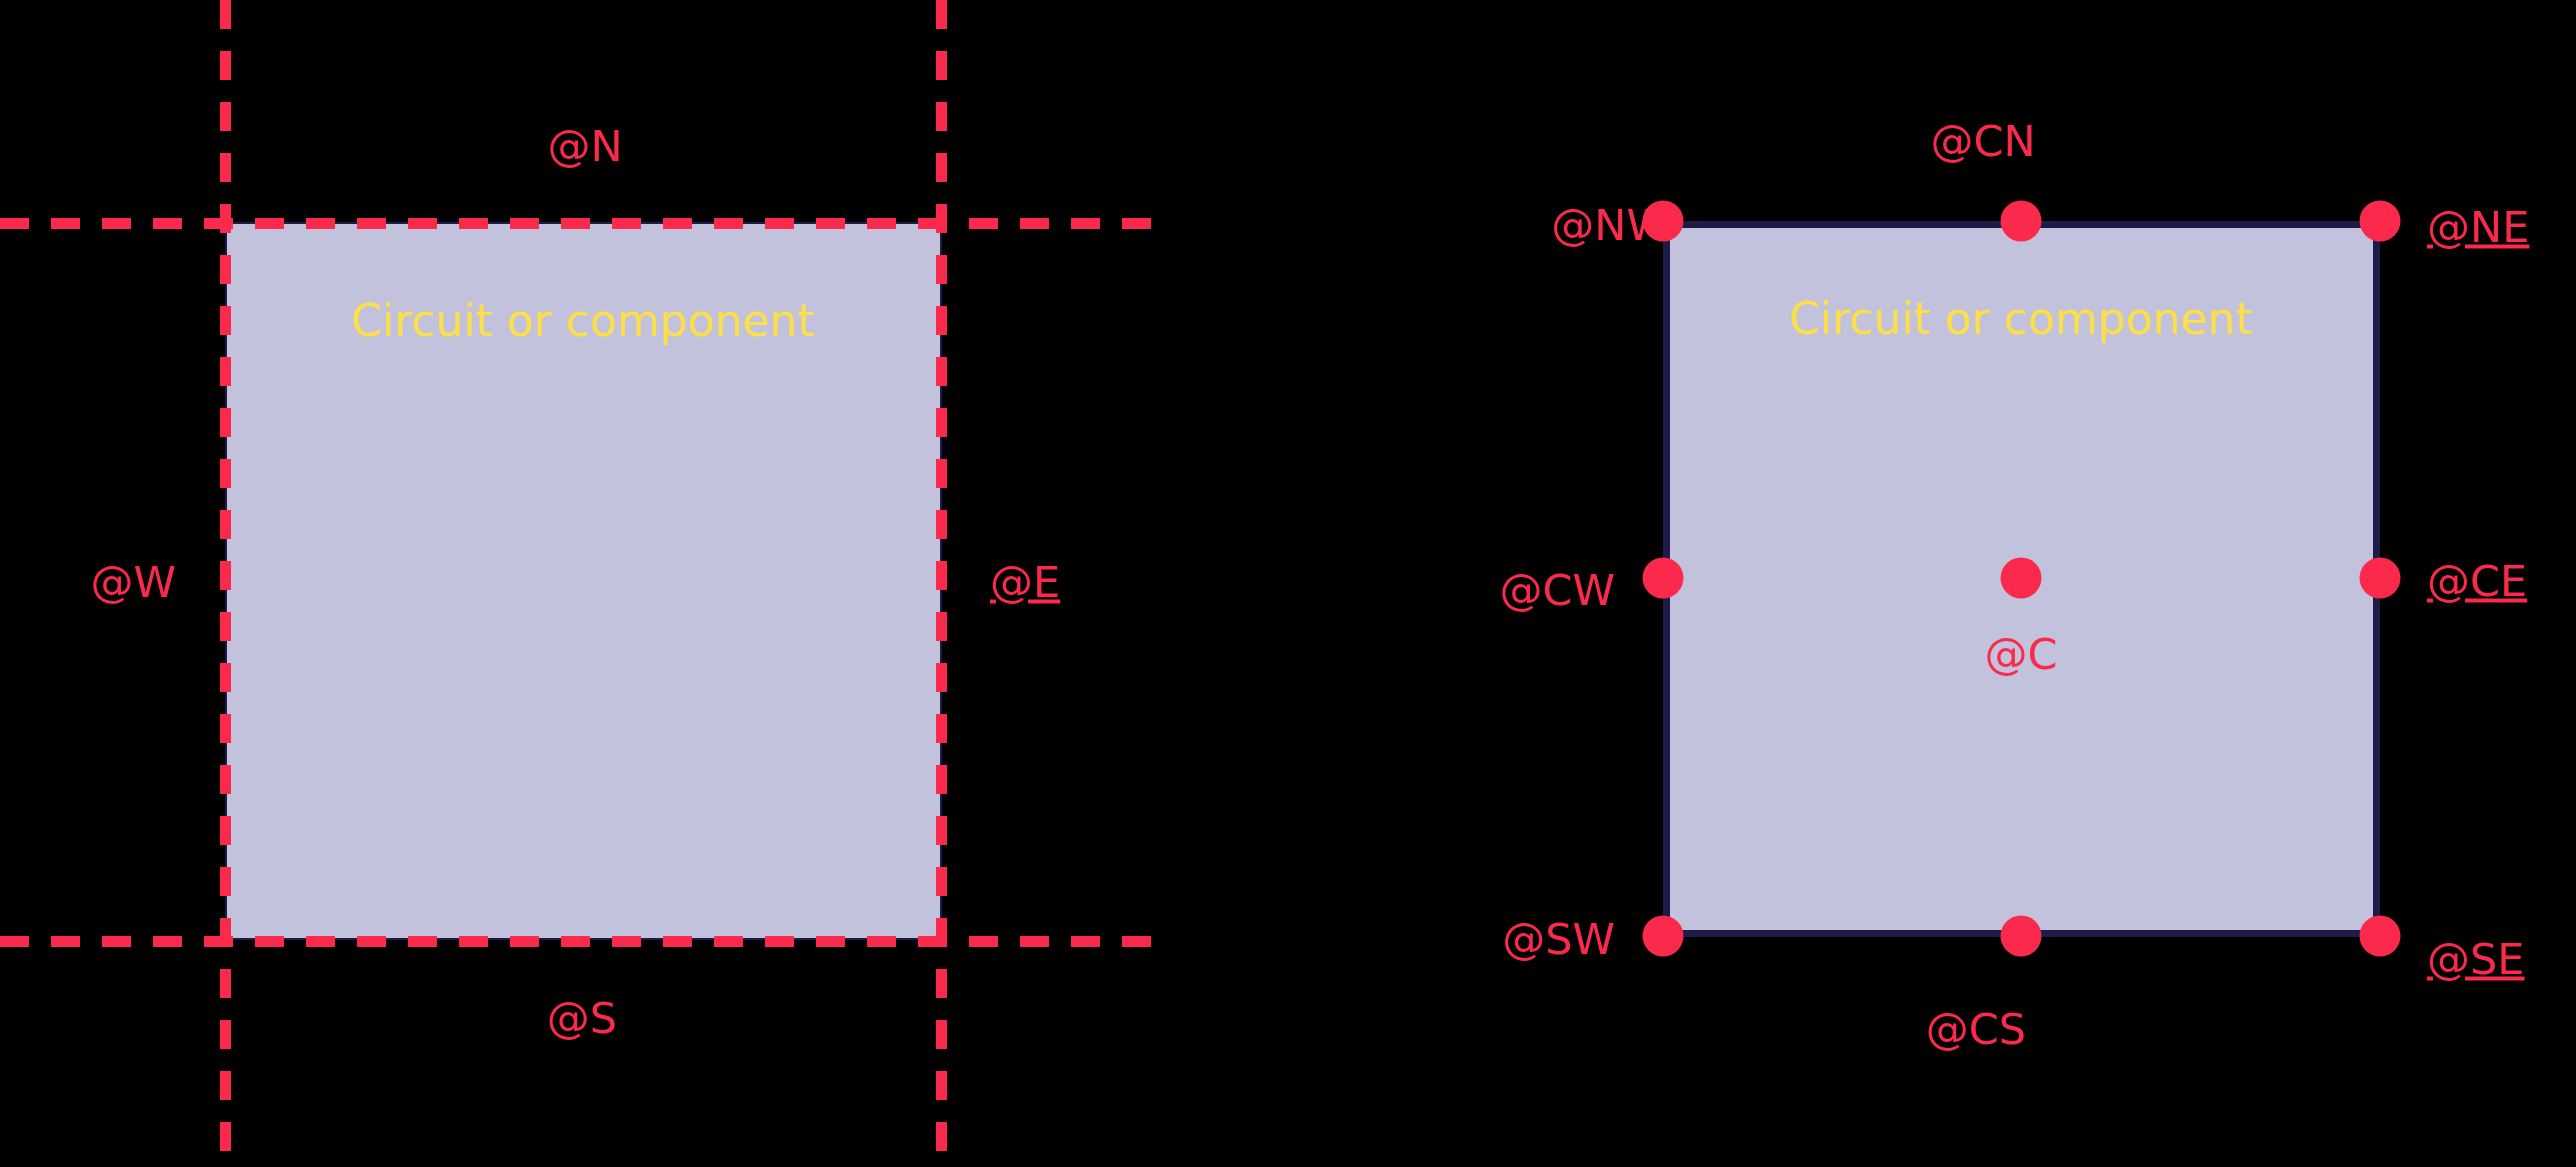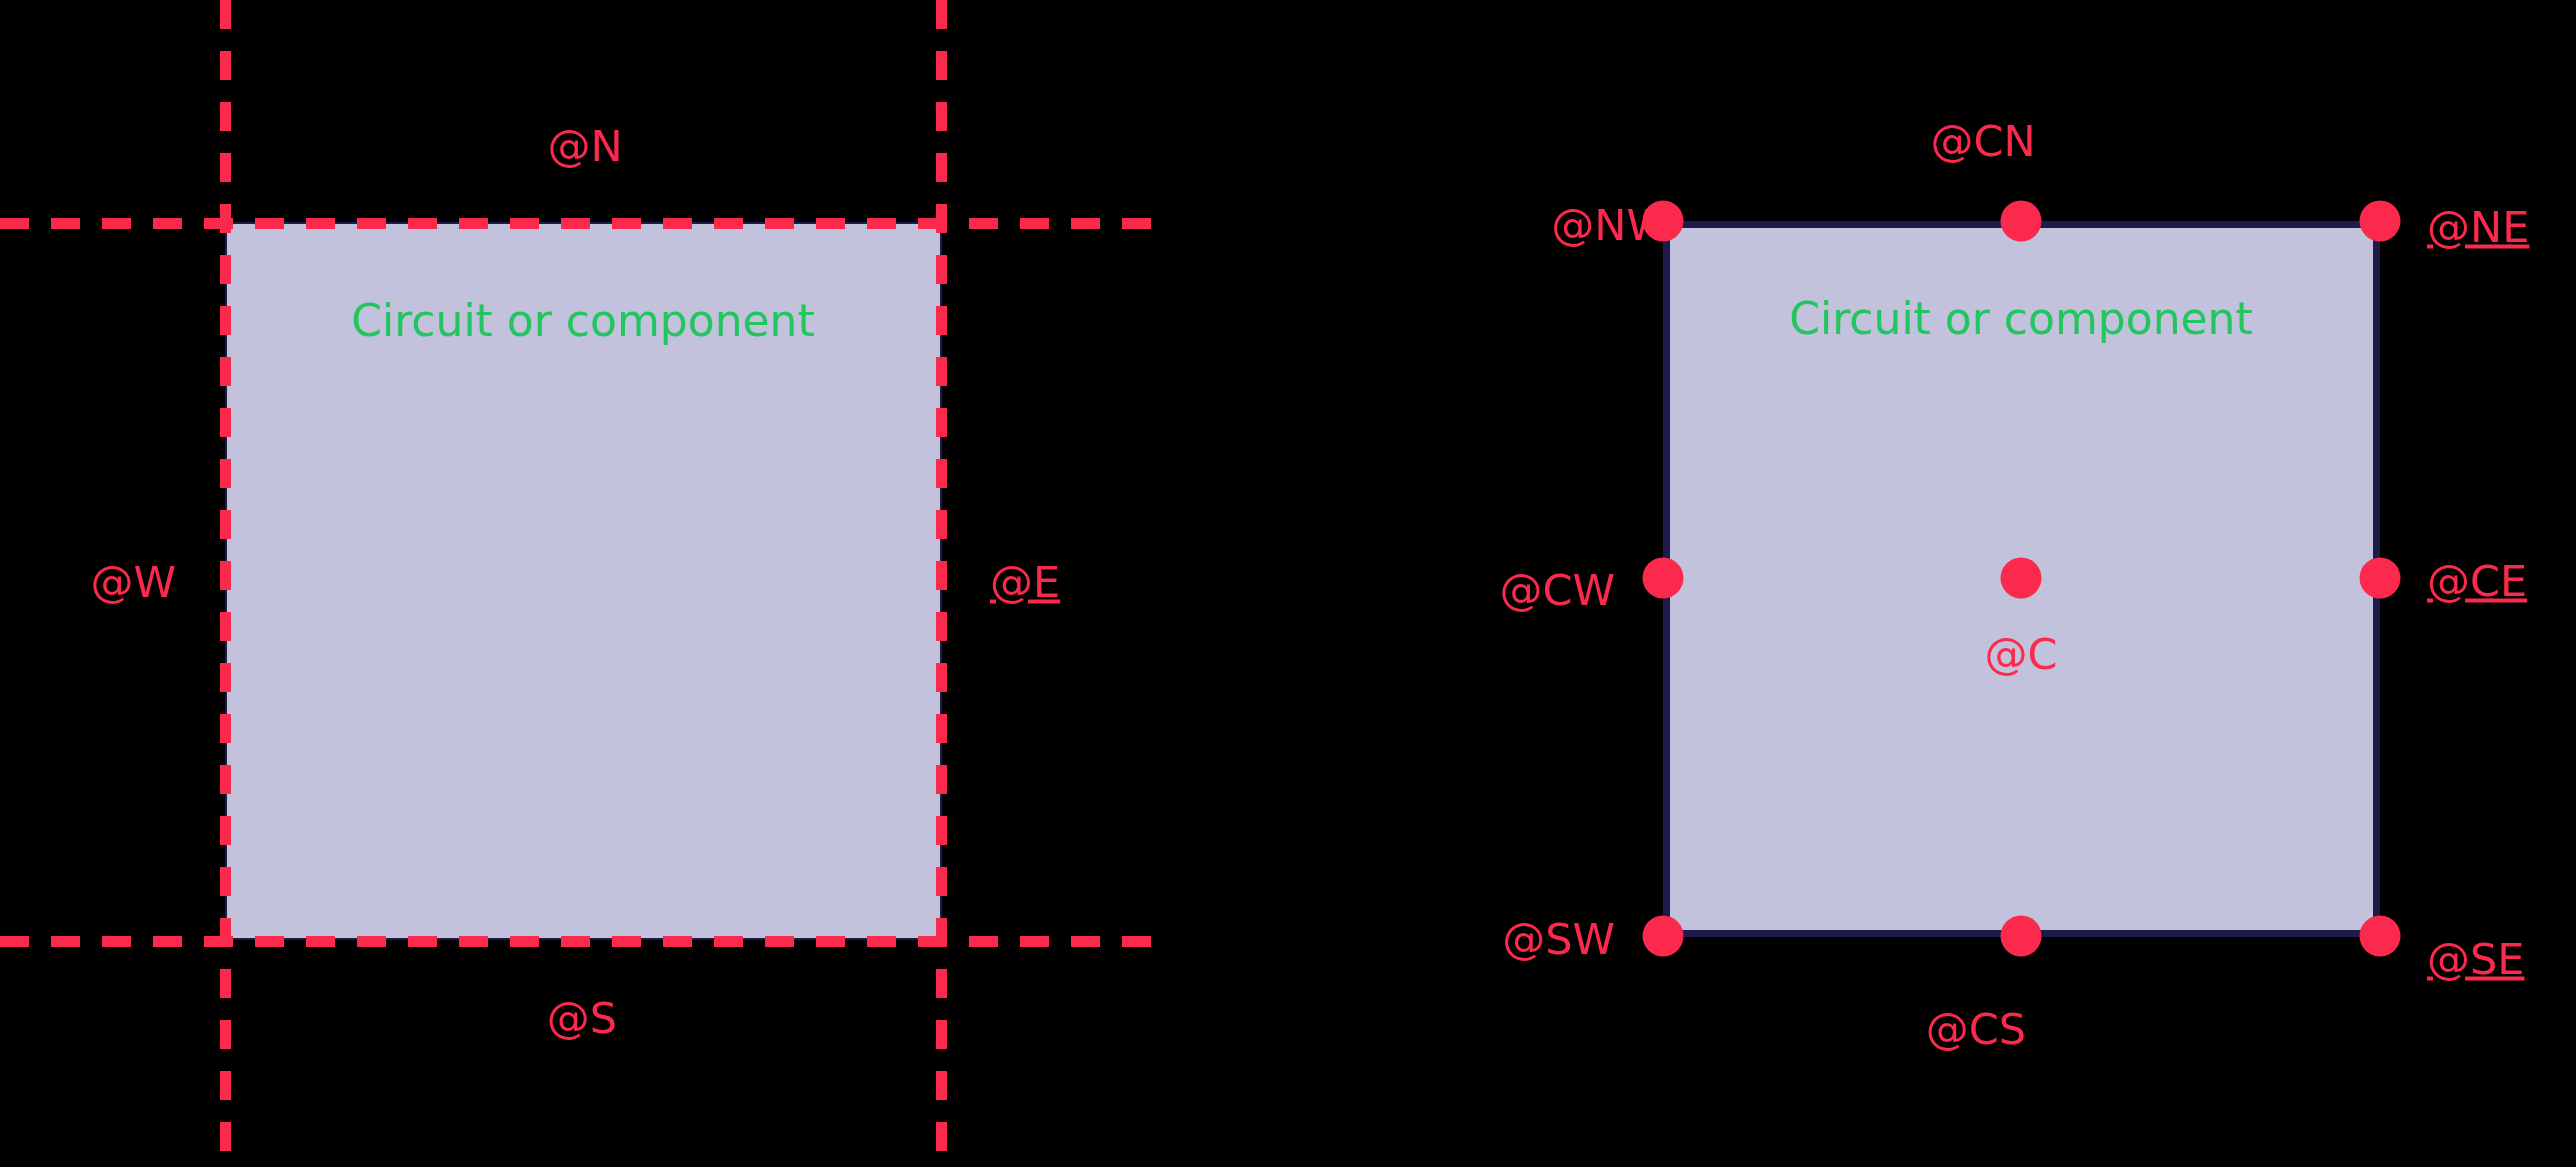--- a/index.html
+++ b/index.html
@@ -29,21 +29,21 @@
     line-height: 1;
     white-space: nowrap;
     font-family: "DejaVu Sans", sans-serif;
   }
   .label.ctr   { transform: translate(-50%, -50%); }
   .label.right { transform: translate(0, -50%); text-decoration: underline; }
   .label.left  { transform: translate(-100%, -50%); }
 
   .body-text {
     position: absolute;
-    color: #22c55e;
+    color: #fde047;
     font-size: 44px;
     line-height: 1;
     white-space: nowrap;
     transform: translate(-50%, -50%);
     font-family: "DejaVu Sans", sans-serif;
   }
 
   
   .dash-h {
     position: absolute;

